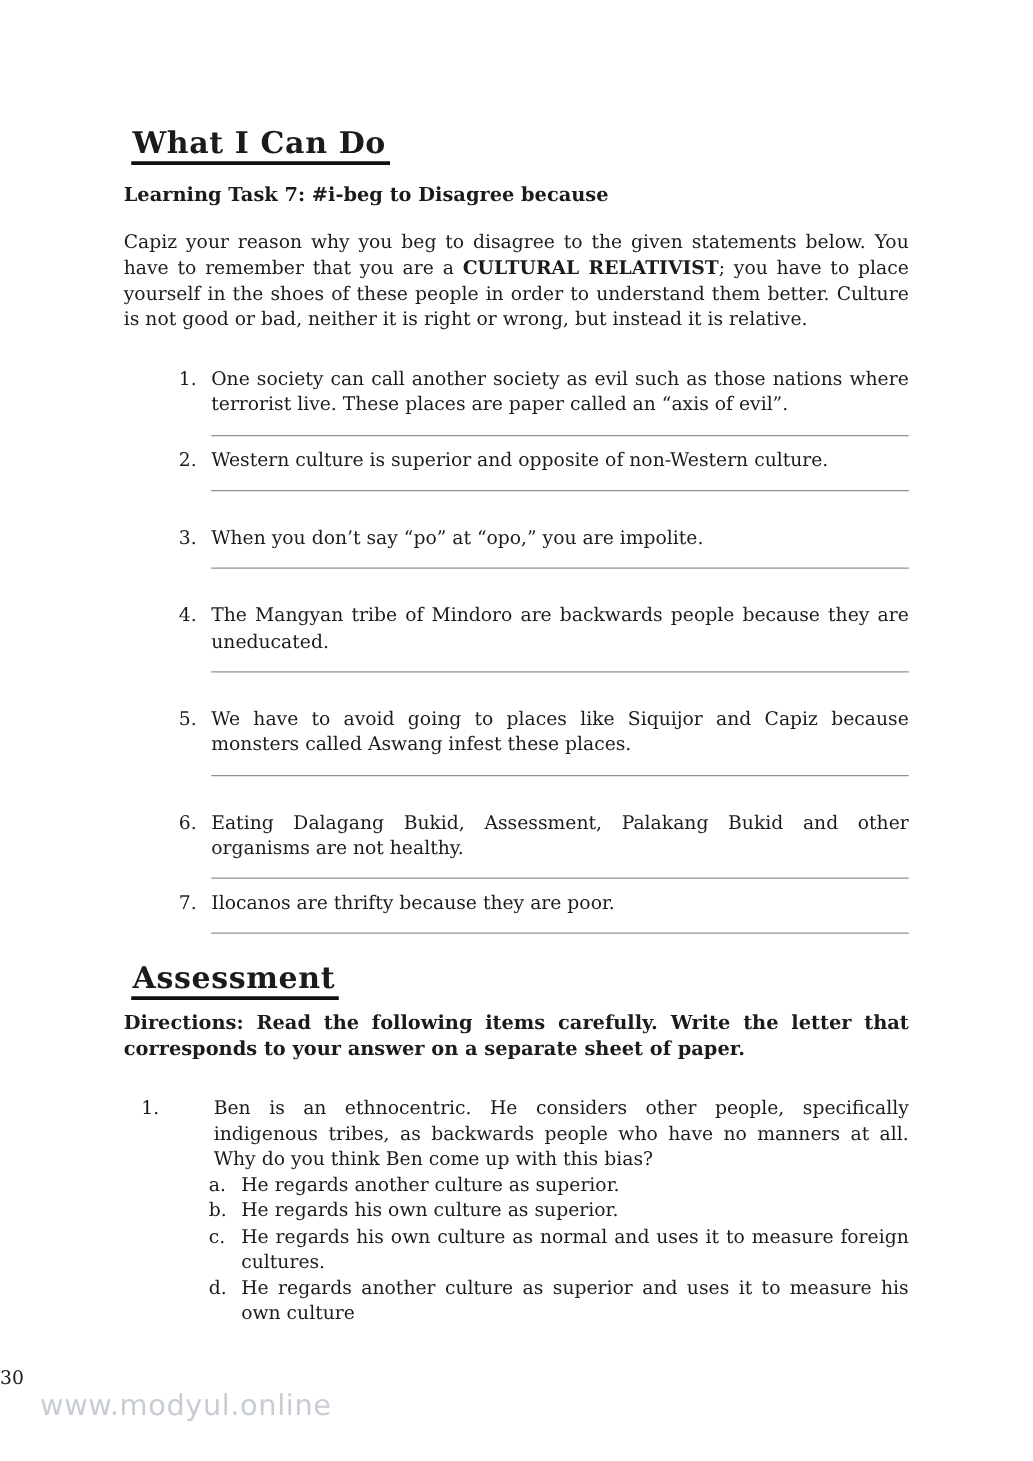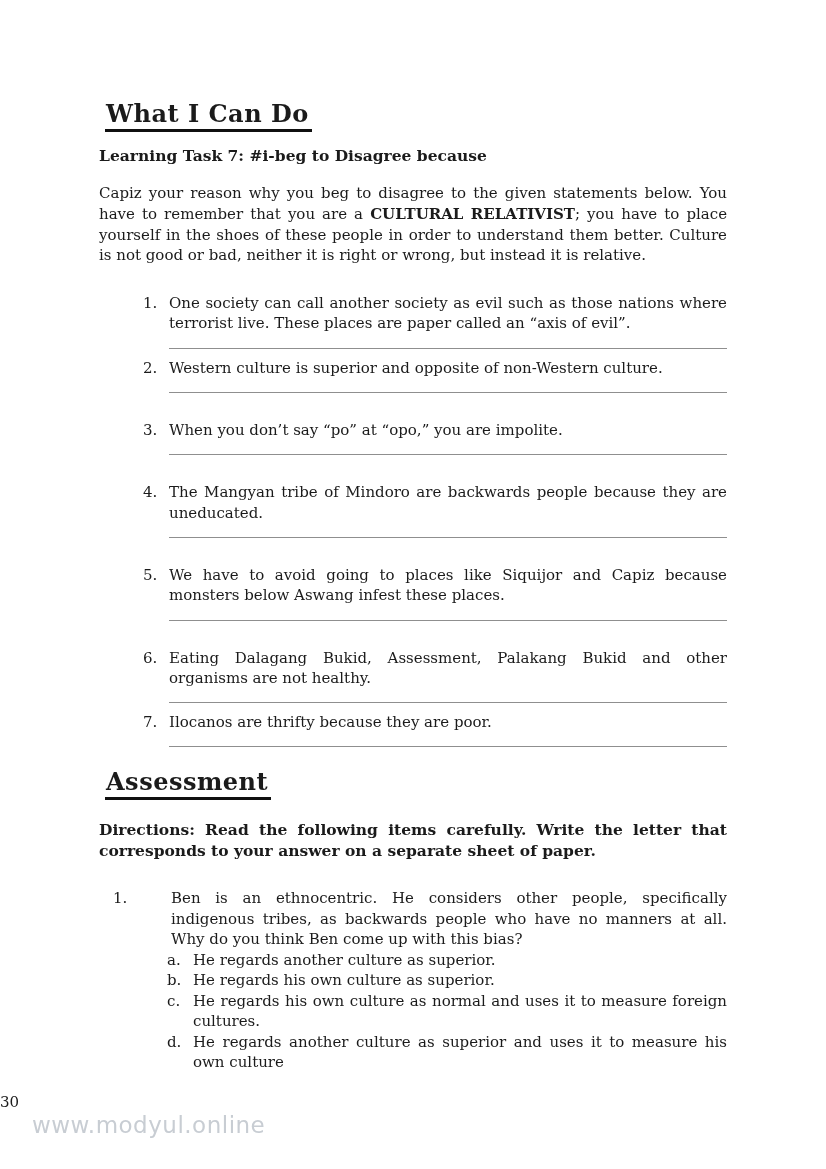--- a/index.html
+++ b/index.html
@@ -57,21 +57,21 @@
     margin-left:70px;
     height:15px;
     border-bottom:1.5px solid var(--line);
   }
   .assessment{margin-top:21px;}
   .directions{
     font-weight:bold;
     font-size:15.5px;
     line-height:20.8px;
     text-align:justify;
-    margin-top:20px;
+    margin-top:8px;
   }
   .question{
     display:flex;
     margin-left:14px;
     margin-top:26px;
     font-size:15px;
     line-height:20.5px;
   }
   .q-num{flex:none;width:30px;}
   .q-body{flex:1;}
@@ -134,21 +134,21 @@
     <div class="answer-line"></div>
 
     <div class="stmt">
       <span class="stmt-num">4.</span>
       <div class="stmt-txt">The Mangyan tribe of Mindoro are backwards people because they are uneducated.</div>
     </div>
     <div class="answer-line"></div>
 
     <div class="stmt">
       <span class="stmt-num">5.</span>
-      <div class="stmt-txt">We have to avoid going to places like Siquijor and Capiz because monsters below Aswang infest these places.</div>
+      <div class="stmt-txt">We have to avoid going to places like Siquijor and Capiz because monsters called Aswang infest these places.</div>
     </div>
     <div class="answer-line"></div>
 
     <div class="stmt">
       <span class="stmt-num">6.</span>
       <div class="stmt-txt">Eating Dalagang Bukid, Assessment, Palakang Bukid and other organisms are not healthy.</div>
     </div>
     <div class="answer-line"></div>
 
     <div class="stmt tight">

